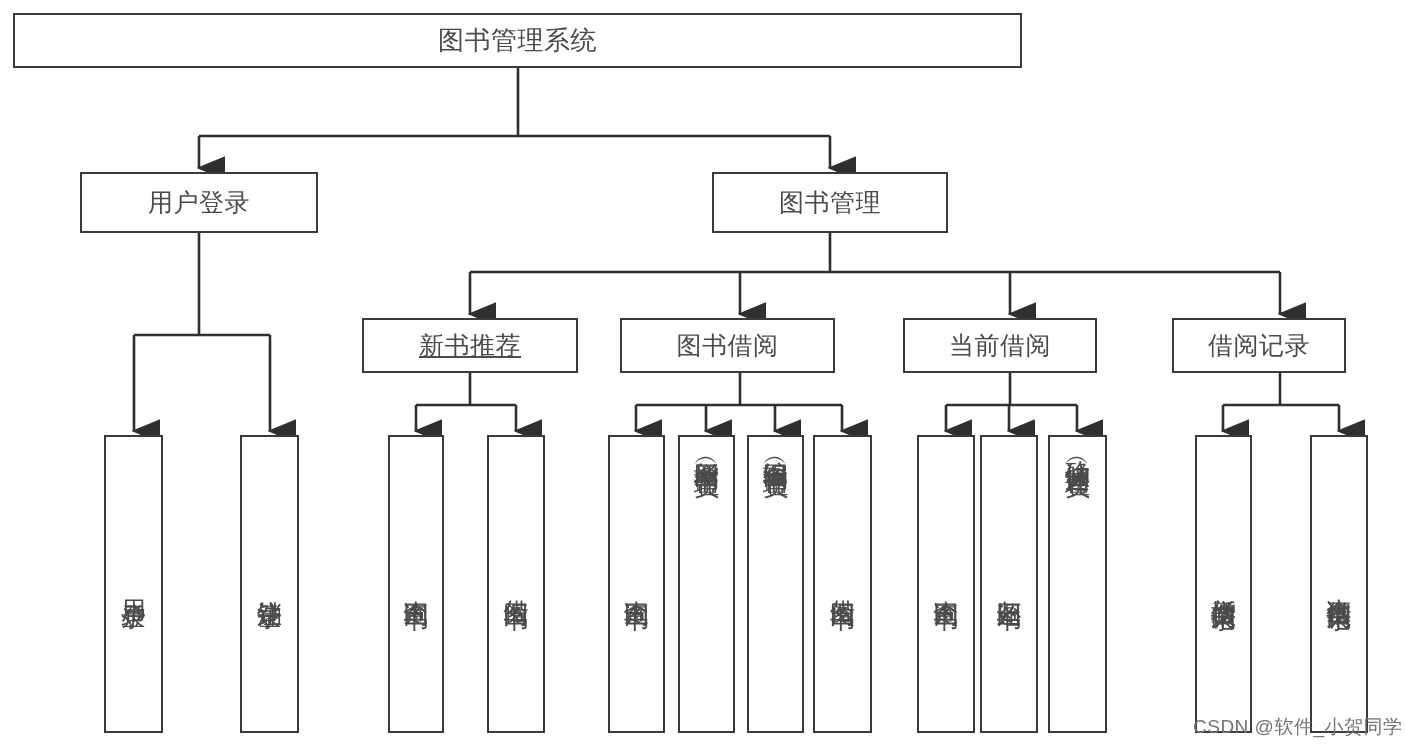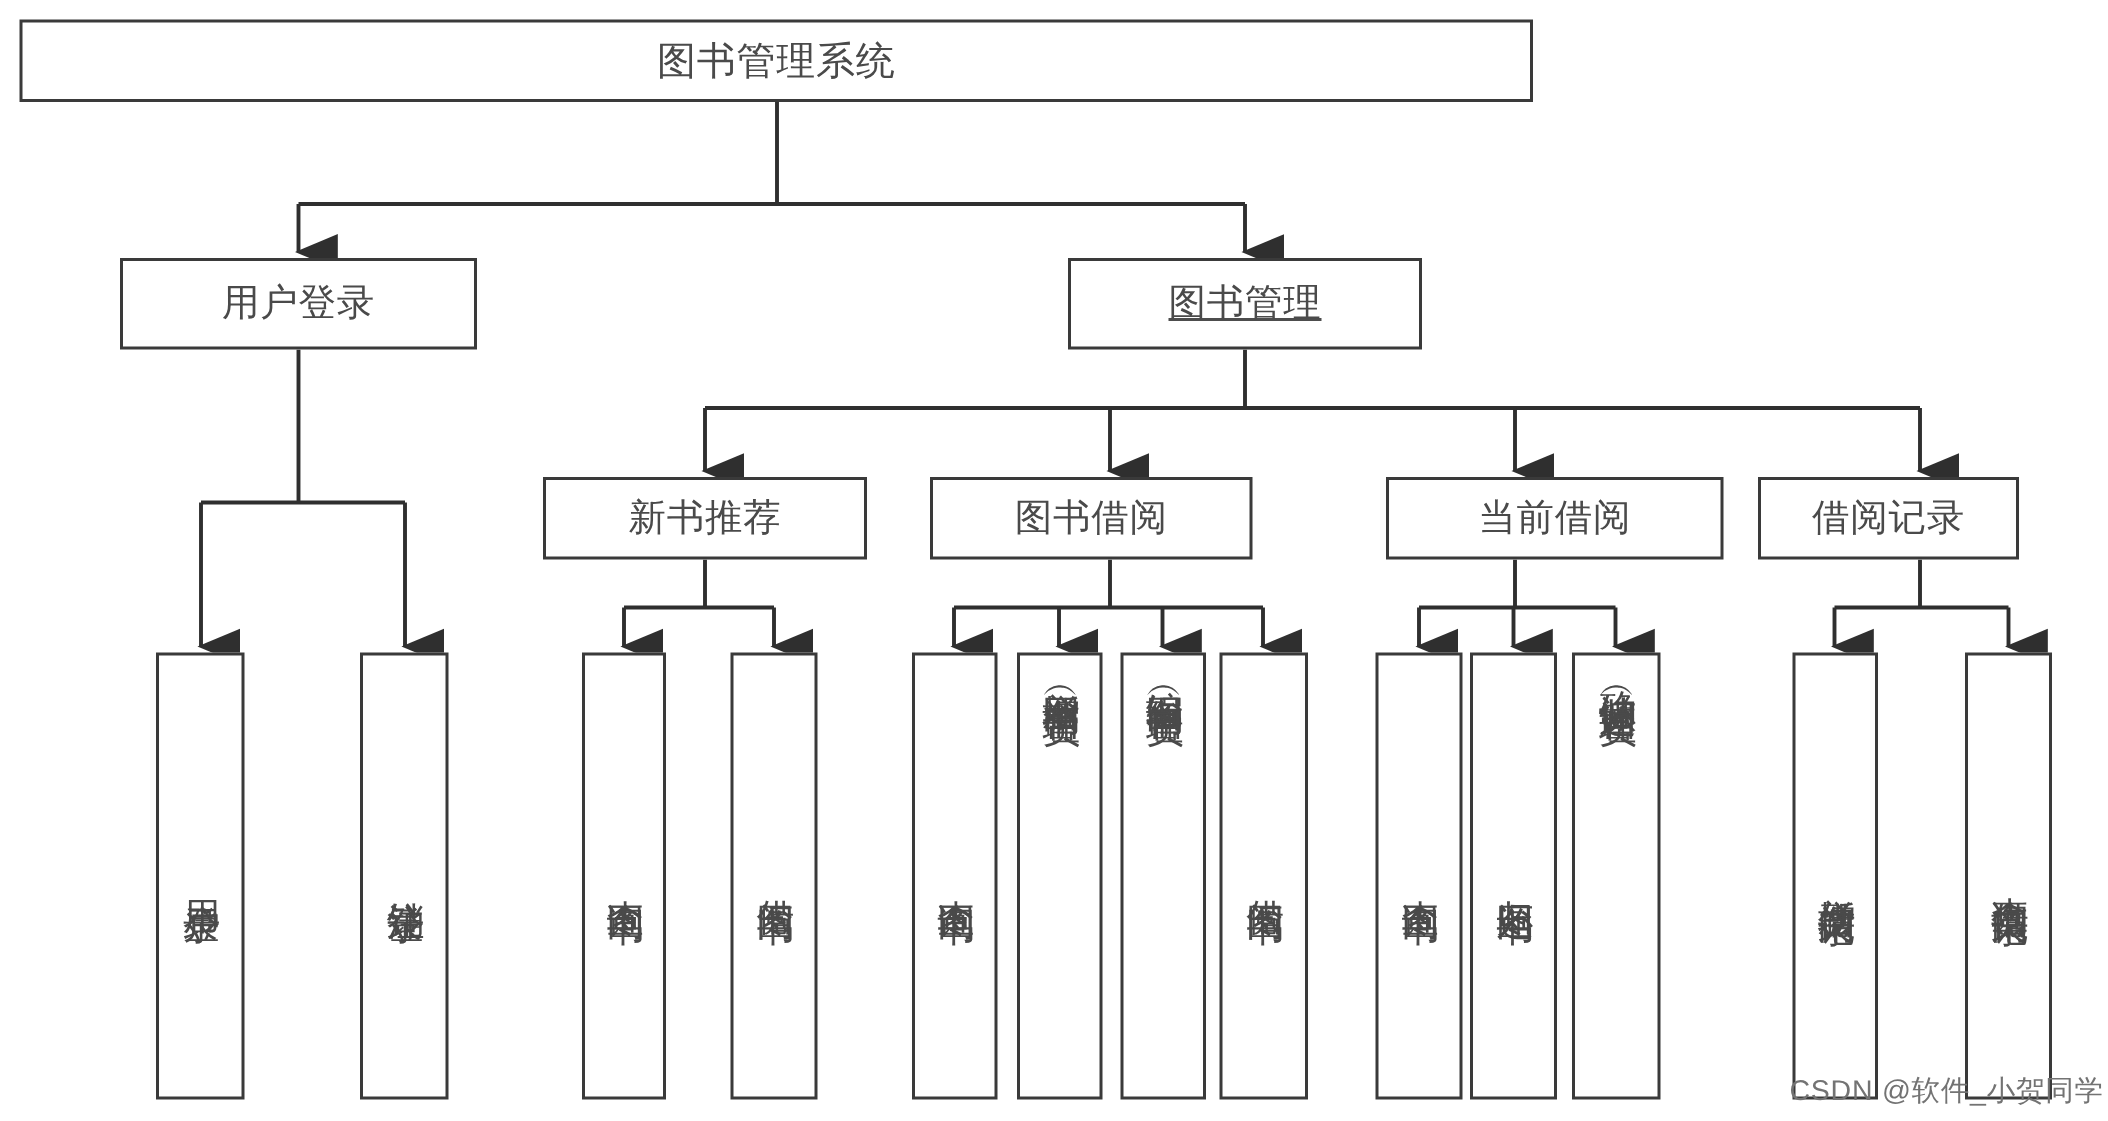--- a/index.html
+++ b/index.html
@@ -43,25 +43,25 @@
   }
   
   .node.h .lbl {
     font-size: 25px;
     letter-spacing: 0.5px;
   }
   #node-root { left: 13px;  top: 13px;  width: 1009px; height: 55px; }
   #node-root .lbl { font-size: 26px; }
 
   #node-login  { left: 80px;  top: 172px; width: 238px; height: 61px; }
-  #node-bookmg { left: 712px; top: 172px; width: 236px; height: 61px; text-decoration: underline; }
-
-  #node-newrec { left: 362px;  top: 318px; width: 216px; height: 55px; }
+  #node-bookmg { left: 712px; top: 172px; width: 236px; height: 61px; }
+
+  #node-newrec { left: 362px;  top: 318px; width: 216px; height: 55px; text-decoration: underline; }
   #node-borrow { left: 620px;  top: 318px; width: 215px; height: 55px; }
-  #node-curr   { left: 924px;  top: 318px; width: 225px; height: 55px; }
+  #node-curr   { left: 903px;  top: 318px; width: 194px; height: 55px; }
   #node-record { left: 1172px; top: 318px; width: 174px; height: 55px; }
 
   
   .node.v {
     top: 435px;
     height: 298px;
     align-items: flex-start;
     justify-content: center;
     padding-top: 4px;
   }

